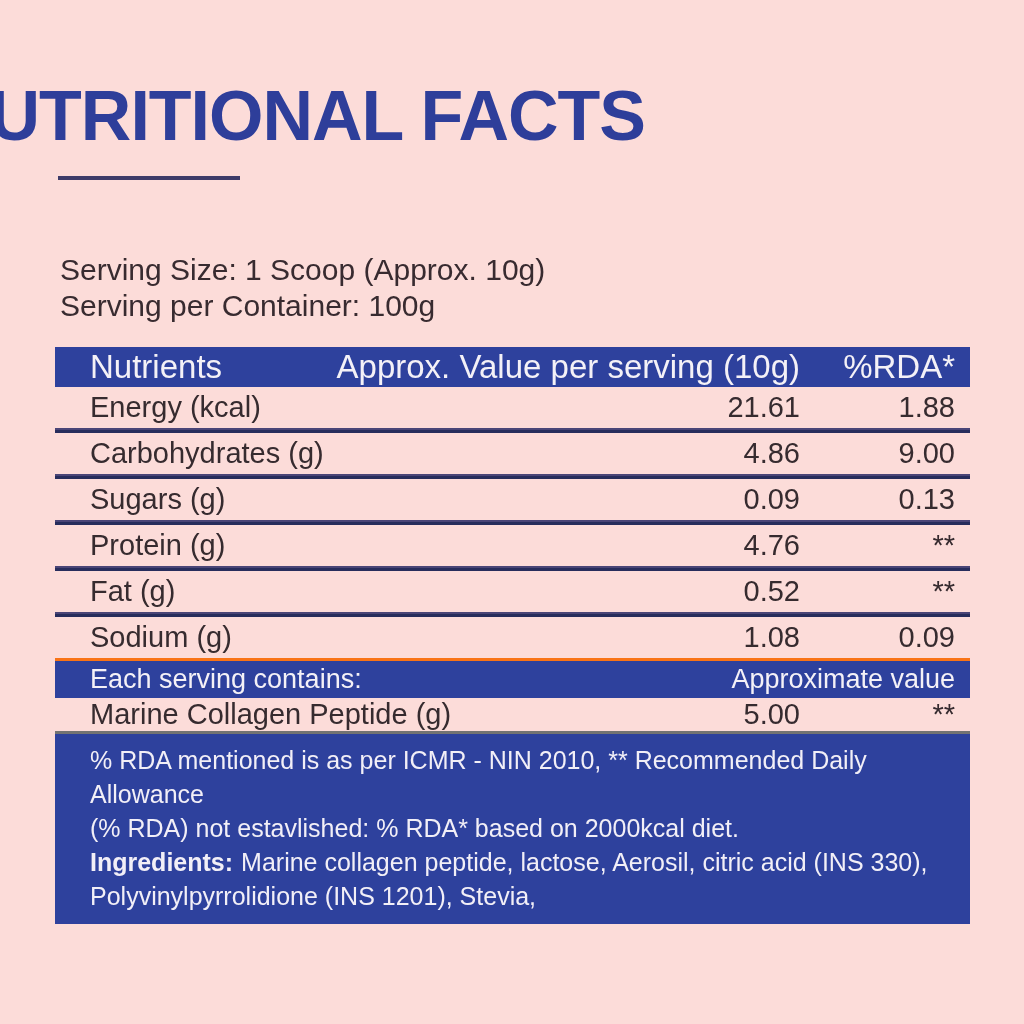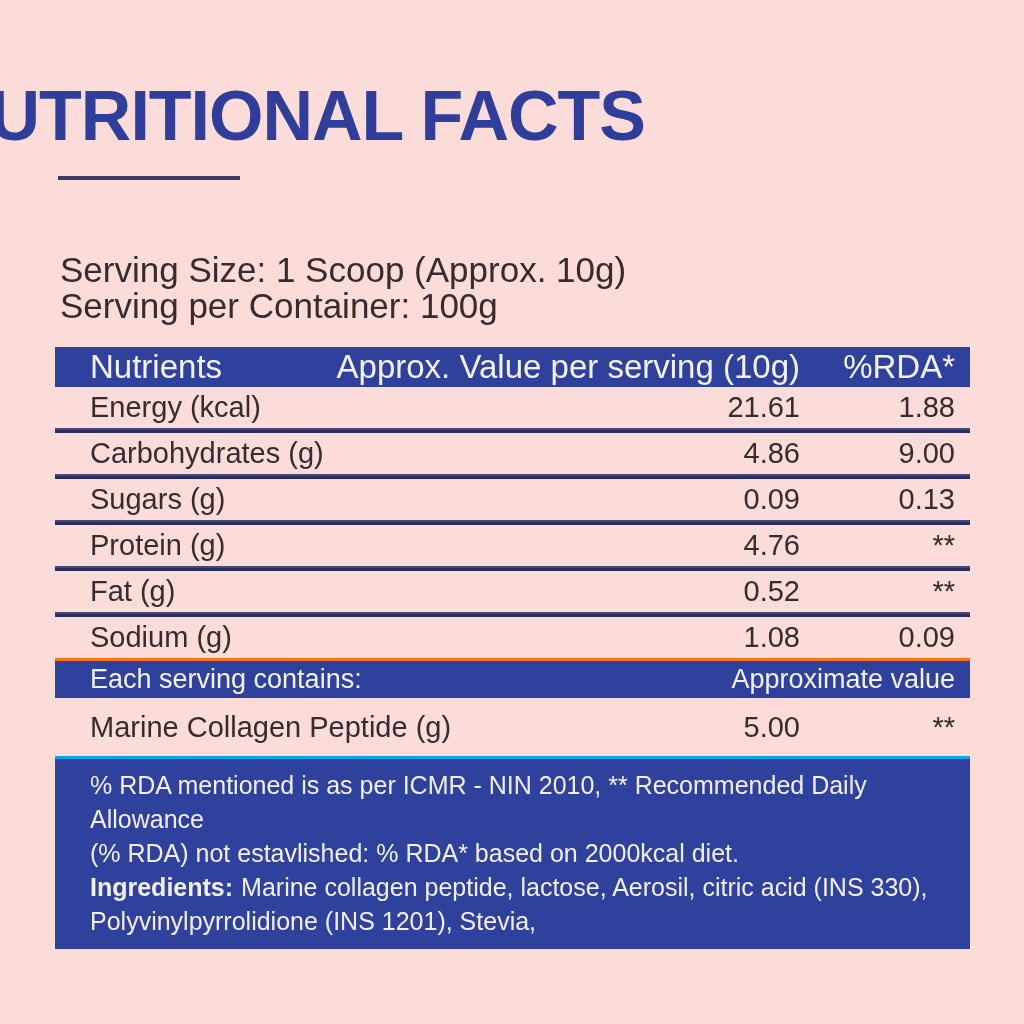--- a/index.html
+++ b/index.html
@@ -26,21 +26,21 @@
   }
   .title-underline {
     position: absolute;
     top: 176px; left: 58px;
     width: 182px; height: 4px;
     background: #3d3b69;
   }
   .serving-info {
     position: absolute;
     top: 252px; left: 60px;
-    font-size: 35px;
+    font-size: 30px;
     line-height: 36px;
     color: #382b30;
   }
   .facts-table {
     position: absolute;
     top: 347px; left: 55px;
     width: 915px;
   }
   .thead {
     height: 40px;
@@ -73,24 +73,24 @@
     height: 40px;
     background: #2e419d;
     border-top: 3px solid #f97316;
     color: #f4f1f7;
     font-size: 27px;
     display: flex;
     align-items: center;
     justify-content: space-between;
     padding: 0 15px 0 35px;
   }
-  .serving-row { height: 58px; }
+  .serving-row { height: 33px; }
   .footer-block {
     background: #2e419d;
-    border-top: 3px solid #0ea5e9;
+    border-top: 3px solid #737373;
     color: #f2eff7;
     font-size: 25px;
     line-height: 34px;
     padding: 9px 30px 11px 35px;
   }
   .footer-block .bold { font-weight: 700; margin-right: 8px; }
 </style>
 </head>
 <body>
 

